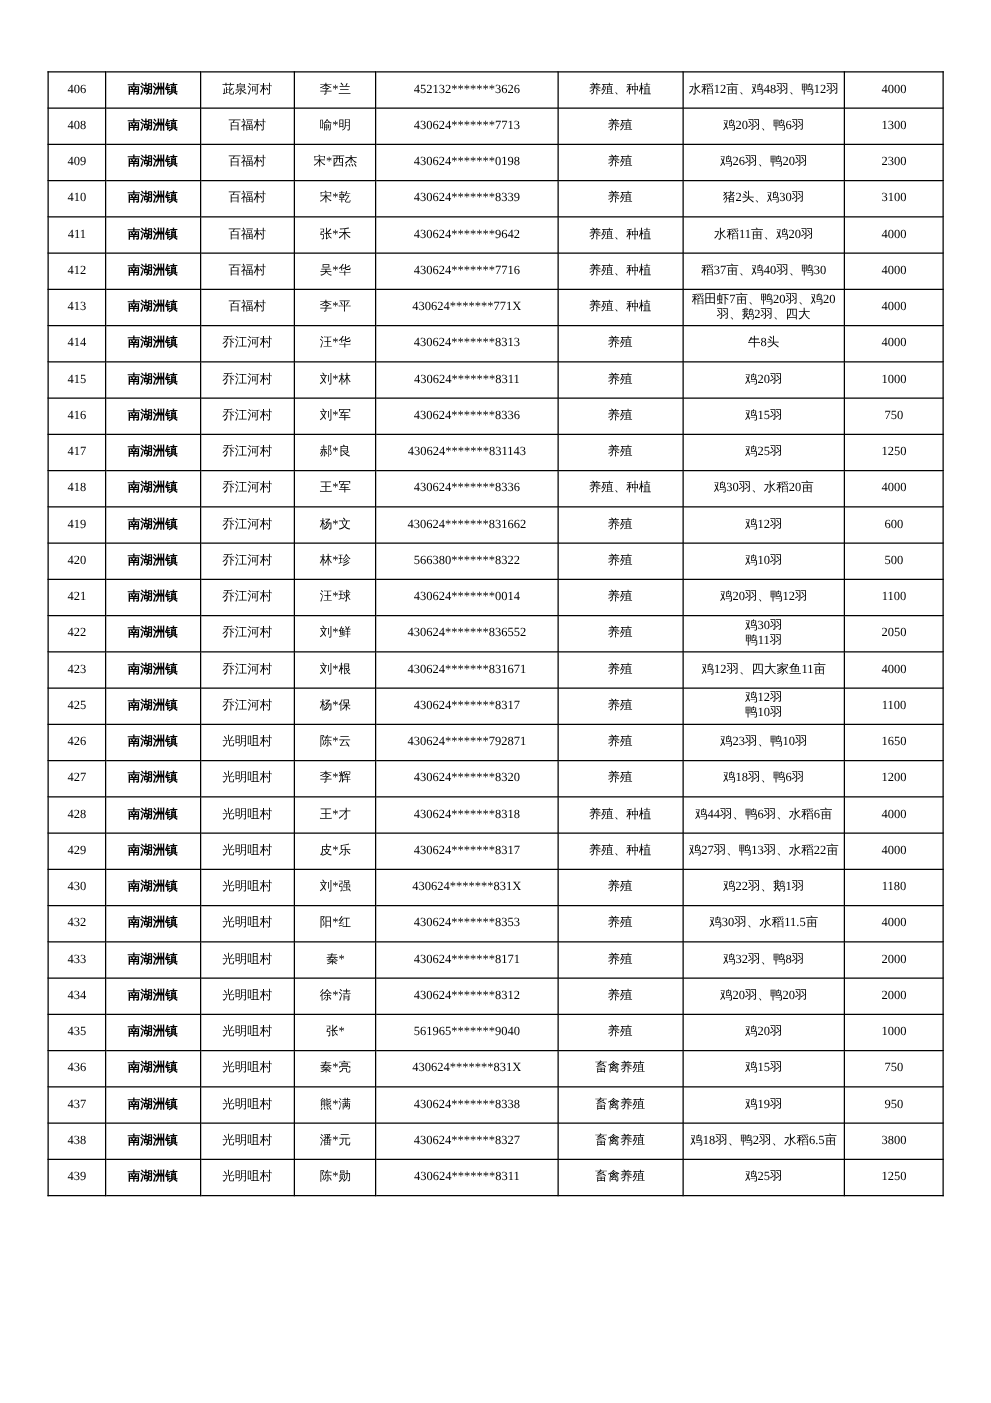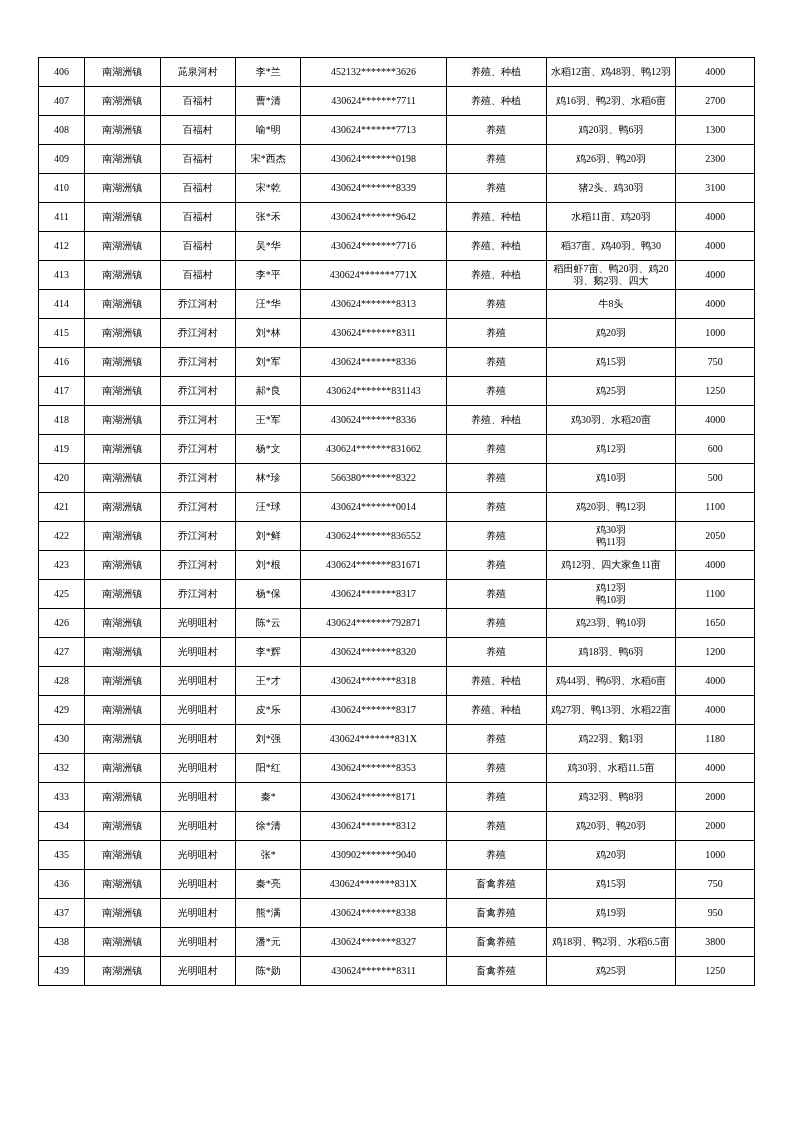--- a/index.html
+++ b/index.html
@@ -33,21 +33,21 @@
     text-align: center;
     vertical-align: middle;
     font-size: 10px;
     line-height: 1.25;
     padding: 1px 2px;
     overflow: hidden;
     word-break: break-all;
   }
   table.roster tr { height: 29px; }
   .col-index   { width: 45px; }
-  .col-town    { width: 74px; }
+  .col-town    { width: 74px; font-weight: bold; }
   .col-village { width: 74px; }
   .col-name    { width: 64px; }
   .col-id      { width: 142px; font-family: "Liberation Serif", "DejaVu Serif", serif; }
   .col-type    { width: 98px; }
   .col-content { width: 127px; white-space: pre-line; margin-left: 17px; }
   .col-amount  { width: 77px; }
 </style>
 </head>
 <body>
 
@@ -68,30 +68,20 @@
           <td class="col-index">406</td>
           <td class="col-town">南湖洲镇</td>
           <td class="col-village">茈泉河村</td>
           <td class="col-name">李*兰</td>
           <td class="col-id">452132*******3626</td>
           <td class="col-type">养殖、种植</td>
           <td class="col-content">水稻12亩、鸡48羽、鸭12羽</td>
           <td class="col-amount">4000</td>
         </tr>
         <tr>
-          <td class="col-index">407</td>
-          <td class="col-town">南湖洲镇</td>
-          <td class="col-village">百福村</td>
-          <td class="col-name">曹*清</td>
-          <td class="col-id">430624*******7711</td>
-          <td class="col-type">养殖、种植</td>
-          <td class="col-content">鸡16羽、鸭2羽、水稻6亩</td>
-          <td class="col-amount">2700</td>
-        </tr>
-        <tr>
           <td class="col-index">408</td>
           <td class="col-town">南湖洲镇</td>
           <td class="col-village">百福村</td>
           <td class="col-name">喻*明</td>
           <td class="col-id">430624*******7713</td>
           <td class="col-type">养殖</td>
           <td class="col-content">鸡20羽、鸭6羽</td>
           <td class="col-amount">1300</td>
         </tr>
         <tr>
@@ -334,21 +324,21 @@
           <td class="col-id">430624*******8312</td>
           <td class="col-type">养殖</td>
           <td class="col-content">鸡20羽、鸭20羽</td>
           <td class="col-amount">2000</td>
         </tr>
         <tr>
           <td class="col-index">435</td>
           <td class="col-town">南湖洲镇</td>
           <td class="col-village">光明咀村</td>
           <td class="col-name">张*</td>
-          <td class="col-id">430902*******9040</td>
+          <td class="col-id">561965*******9040</td>
           <td class="col-type">养殖</td>
           <td class="col-content">鸡20羽</td>
           <td class="col-amount">1000</td>
         </tr>
         <tr>
           <td class="col-index">436</td>
           <td class="col-town">南湖洲镇</td>
           <td class="col-village">光明咀村</td>
           <td class="col-name">秦*亮</td>
           <td class="col-id">430624*******831X</td>

